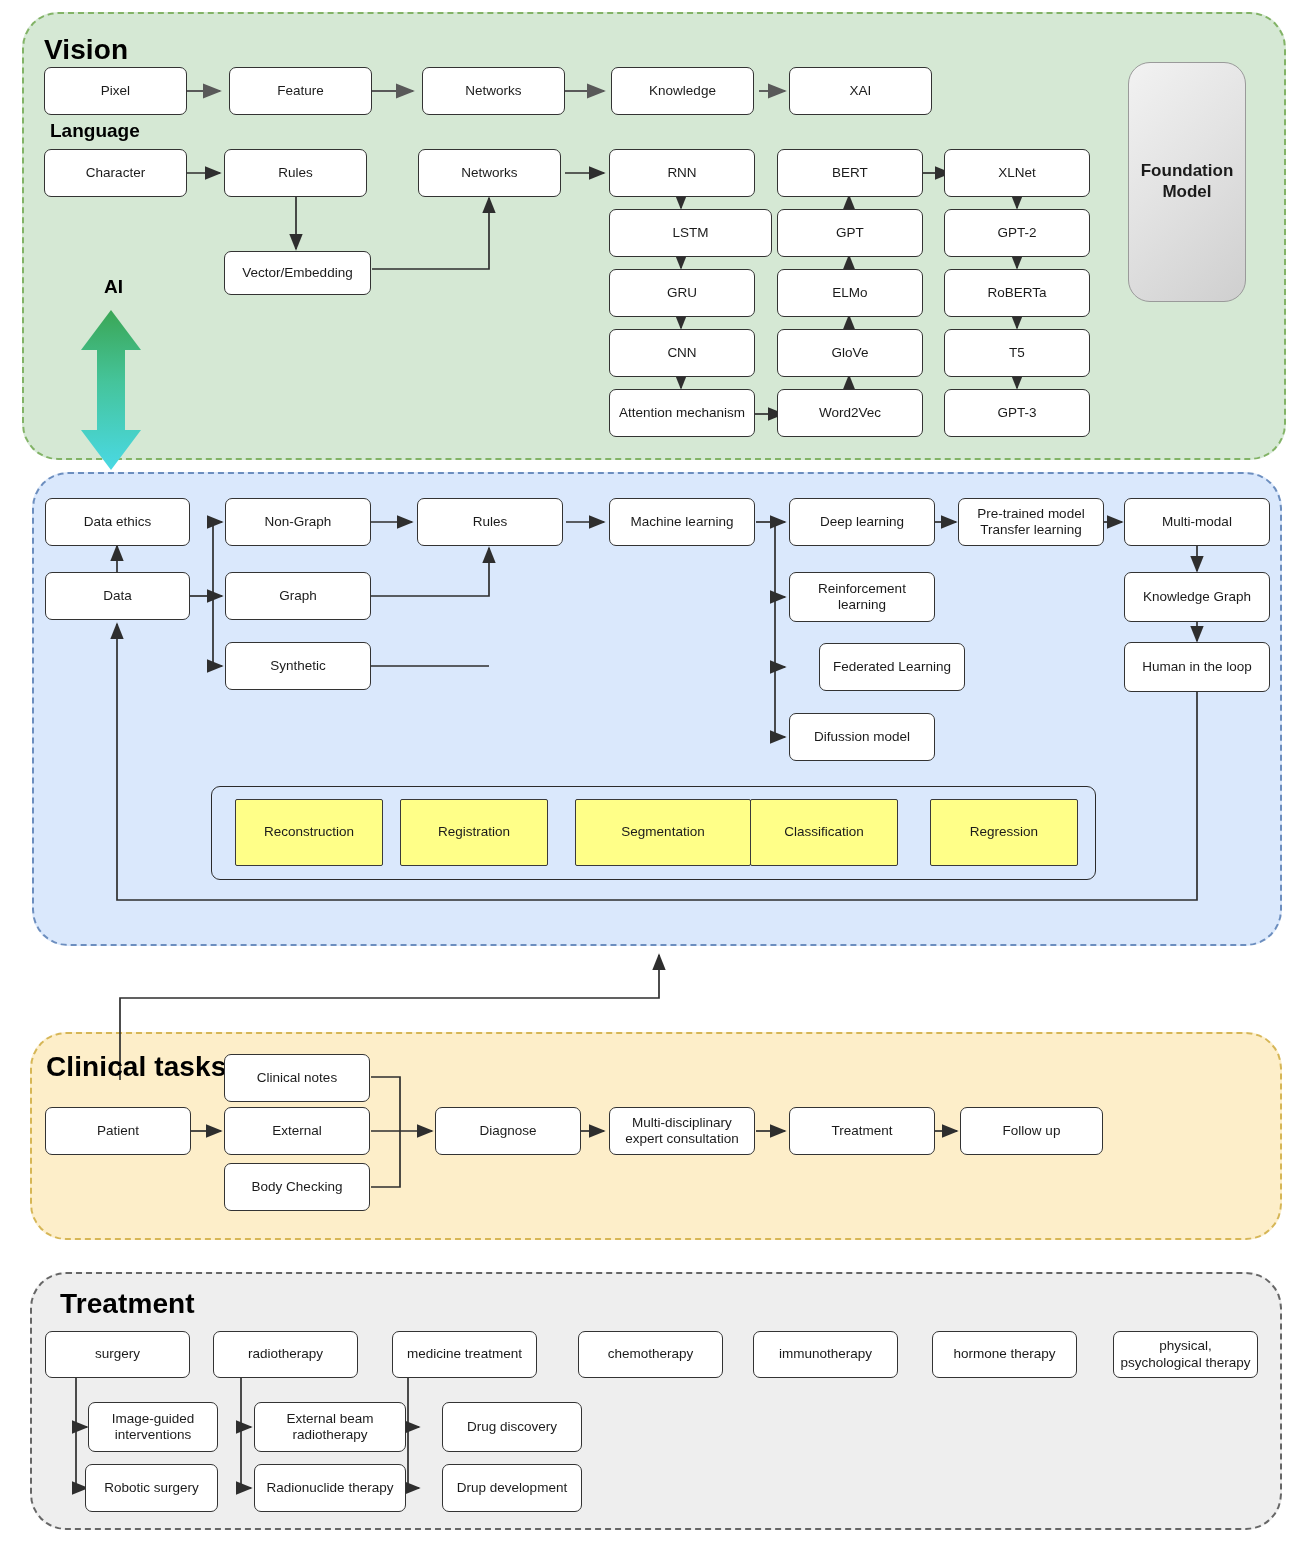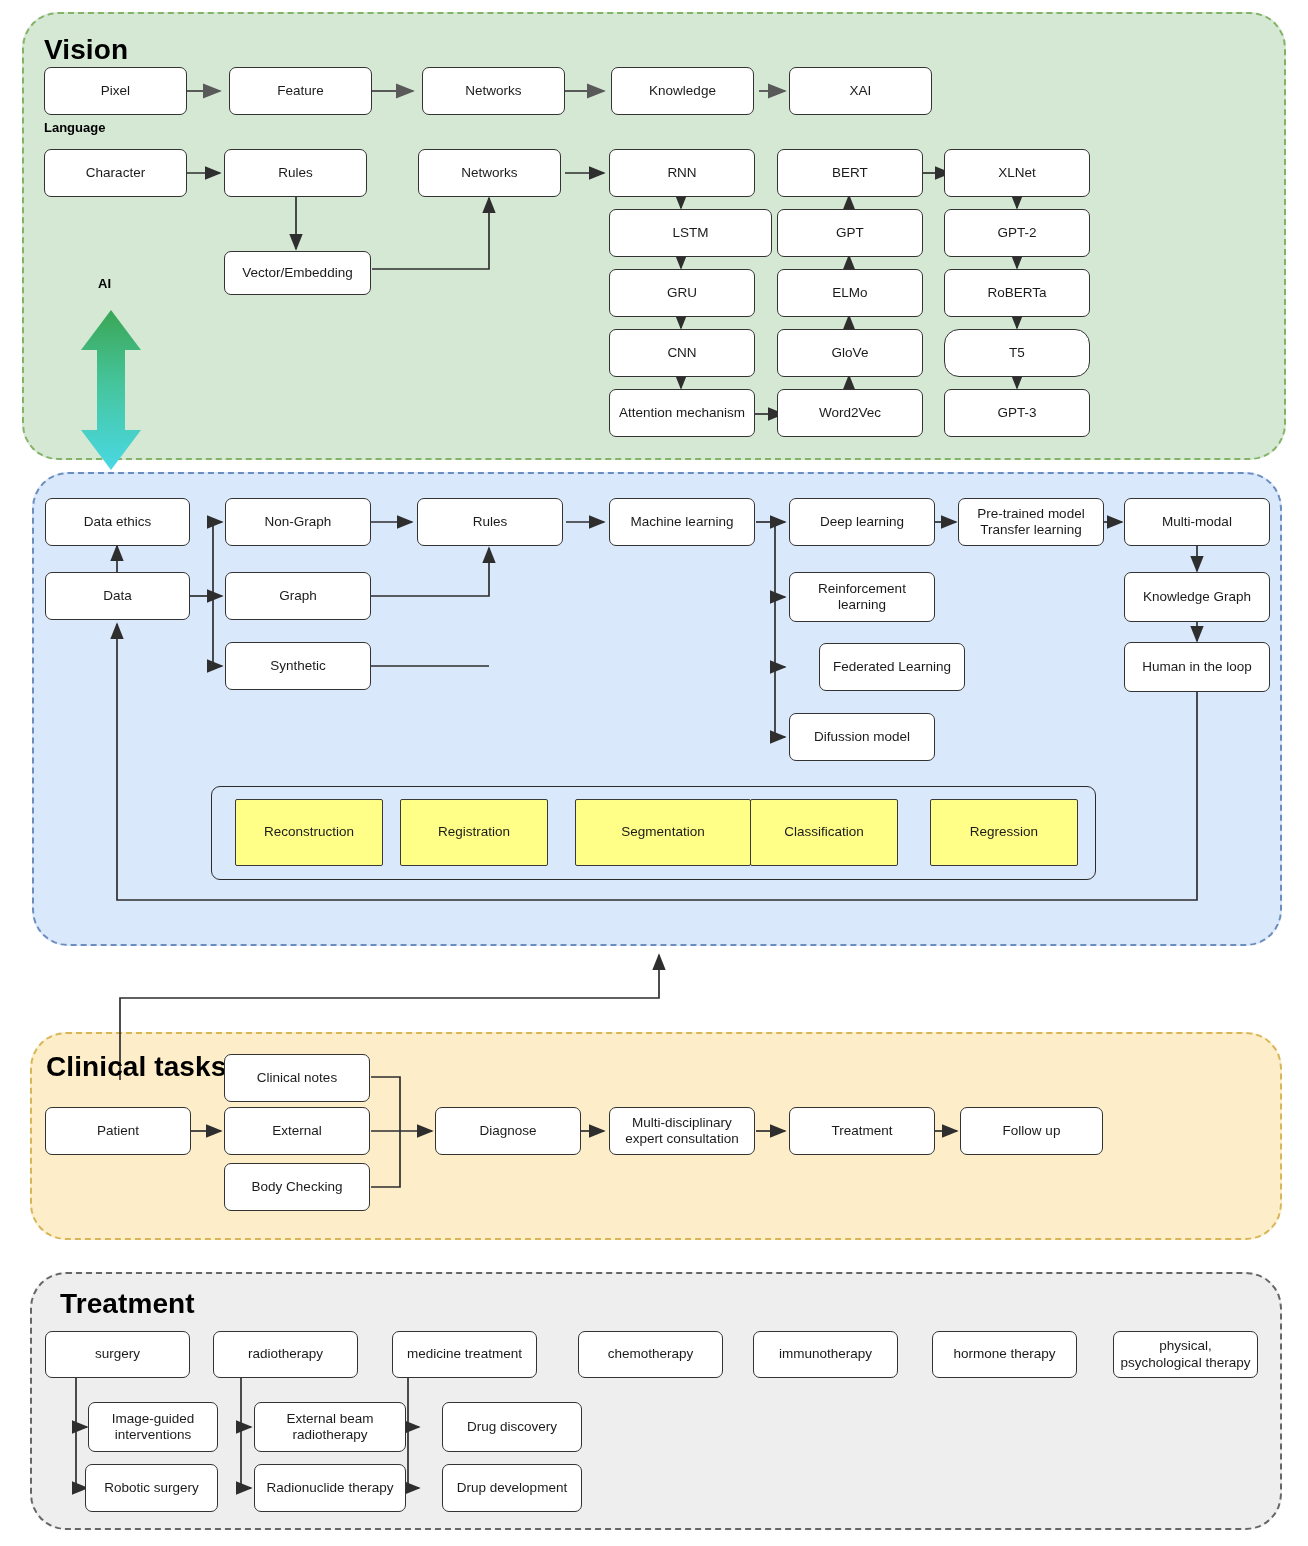--- a/index.html
+++ b/index.html
@@ -32,23 +32,24 @@
     position: absolute;
     font-weight: bold;
     font-size: 28px;
     color: #000;
     letter-spacing: 0.1px;
     white-space: nowrap;
   }
   .sub-title {
     position: absolute;
     font-weight: bold;
-    font-size: 13px;
+    font-size: 19px;
     color: #000;
     white-space: nowrap;
+    margin-left: 6px;
   }
 
   
   .node {
     position: absolute;
     background: #ffffff;
     border: 1.4px solid #333333;
     border-radius: 7px;
     display: flex;
     align-items: center;
@@ -235,23 +236,25 @@
 
   <div class="node" style="left:777px; top:149px; width:146px; height:48px;">BERT</div>
   <div class="node" style="left:777px; top:209px; width:146px; height:48px;">GPT</div>
   <div class="node" style="left:777px; top:269px; width:146px; height:48px;">ELMo</div>
   <div class="node" style="left:777px; top:329px; width:146px; height:48px;">GloVe</div>
   <div class="node" style="left:777px; top:389px; width:146px; height:48px;">Word2Vec</div>
 
   <div class="node" style="left:944px; top:149px; width:146px; height:48px;">XLNet</div>
   <div class="node" style="left:944px; top:209px; width:146px; height:48px;">GPT-2</div>
   <div class="node" style="left:944px; top:269px; width:146px; height:48px;">RoBERTa</div>
-  <div class="node" style="left:944px; top:329px; width:146px; height:48px;border-radius:15px;">T5</div>
+  <div class="node" style="left:944px; top:329px; width:146px; height:48px;">T5</div>
   <div class="node" style="left:944px; top:389px; width:146px; height:48px;">GPT-3</div>
 
+  <div class="node foundation" style="left:1128px; top:62px; width:118px; height:240px;">Foundation
+Model</div>
 
   <div class="node" style="left:45px; top:498px; width:145px; height:48px;">Data ethics</div>
   <div class="node" style="left:45px; top:572px; width:145px; height:48px;">Data</div>
 
   <div class="node" style="left:225px; top:498px; width:146px; height:48px;">Non-Graph</div>
   <div class="node" style="left:225px; top:572px; width:146px; height:48px;">Graph</div>
   <div class="node" style="left:225px; top:642px; width:146px; height:48px;">Synthetic</div>
 
   <div class="node" style="left:417px; top:498px; width:146px; height:48px;">Rules</div>
   <div class="node" style="left:609px; top:498px; width:146px; height:48px;">Machine learning</div>

